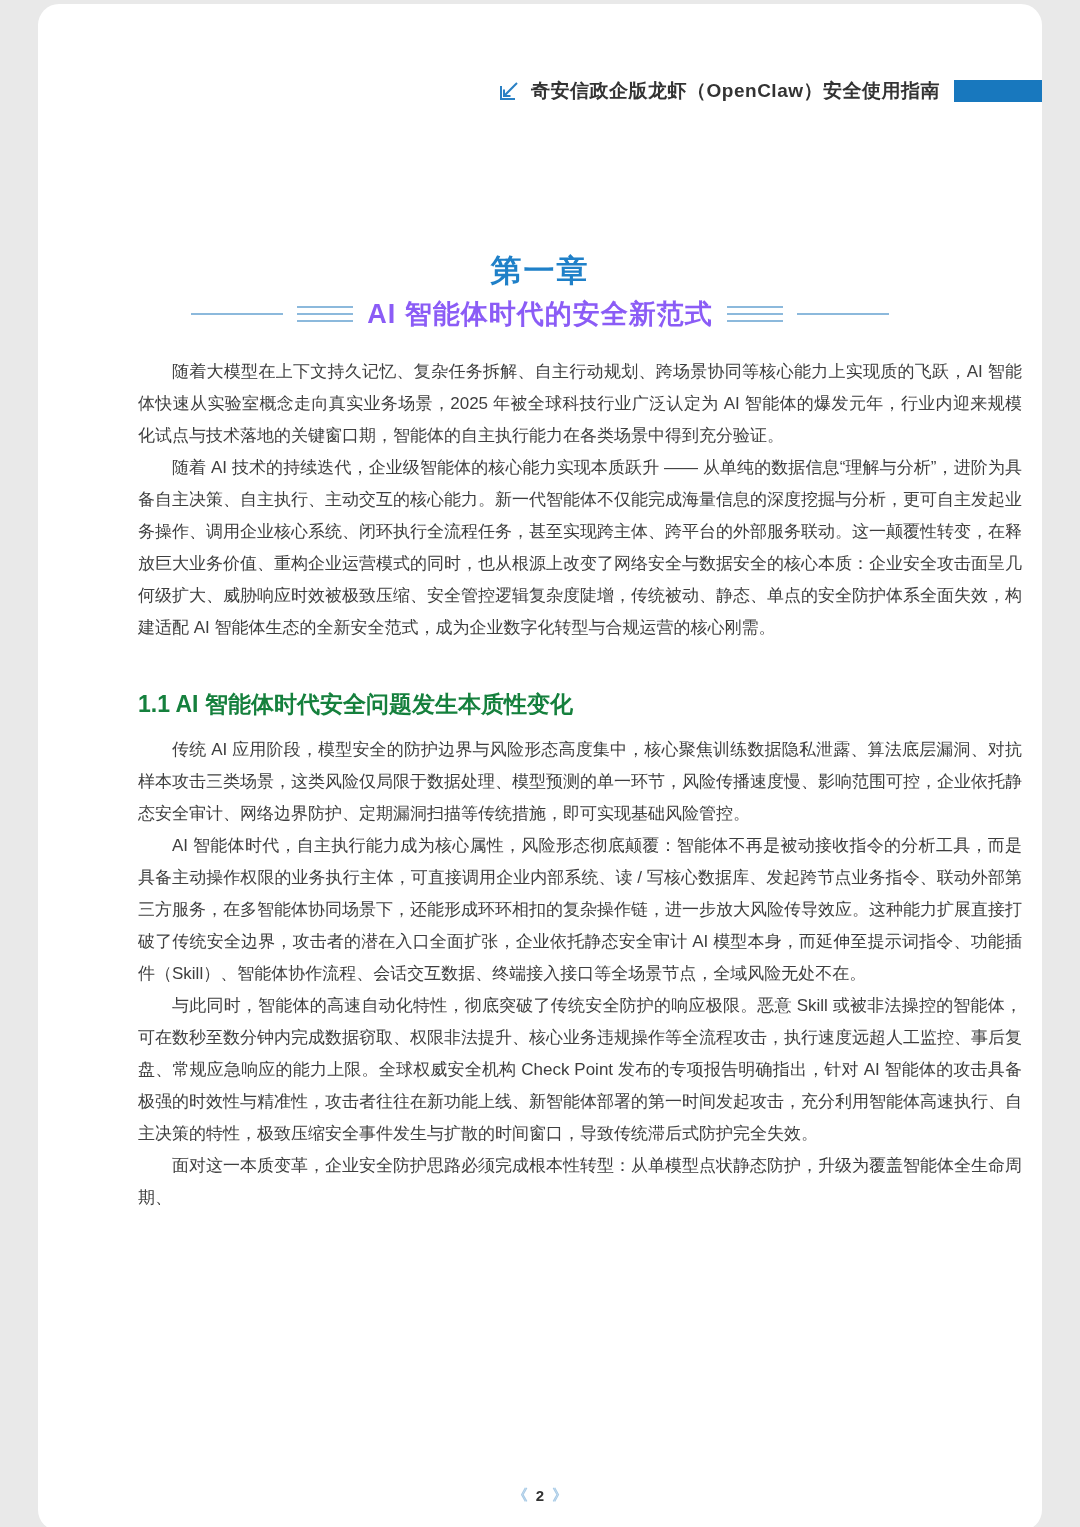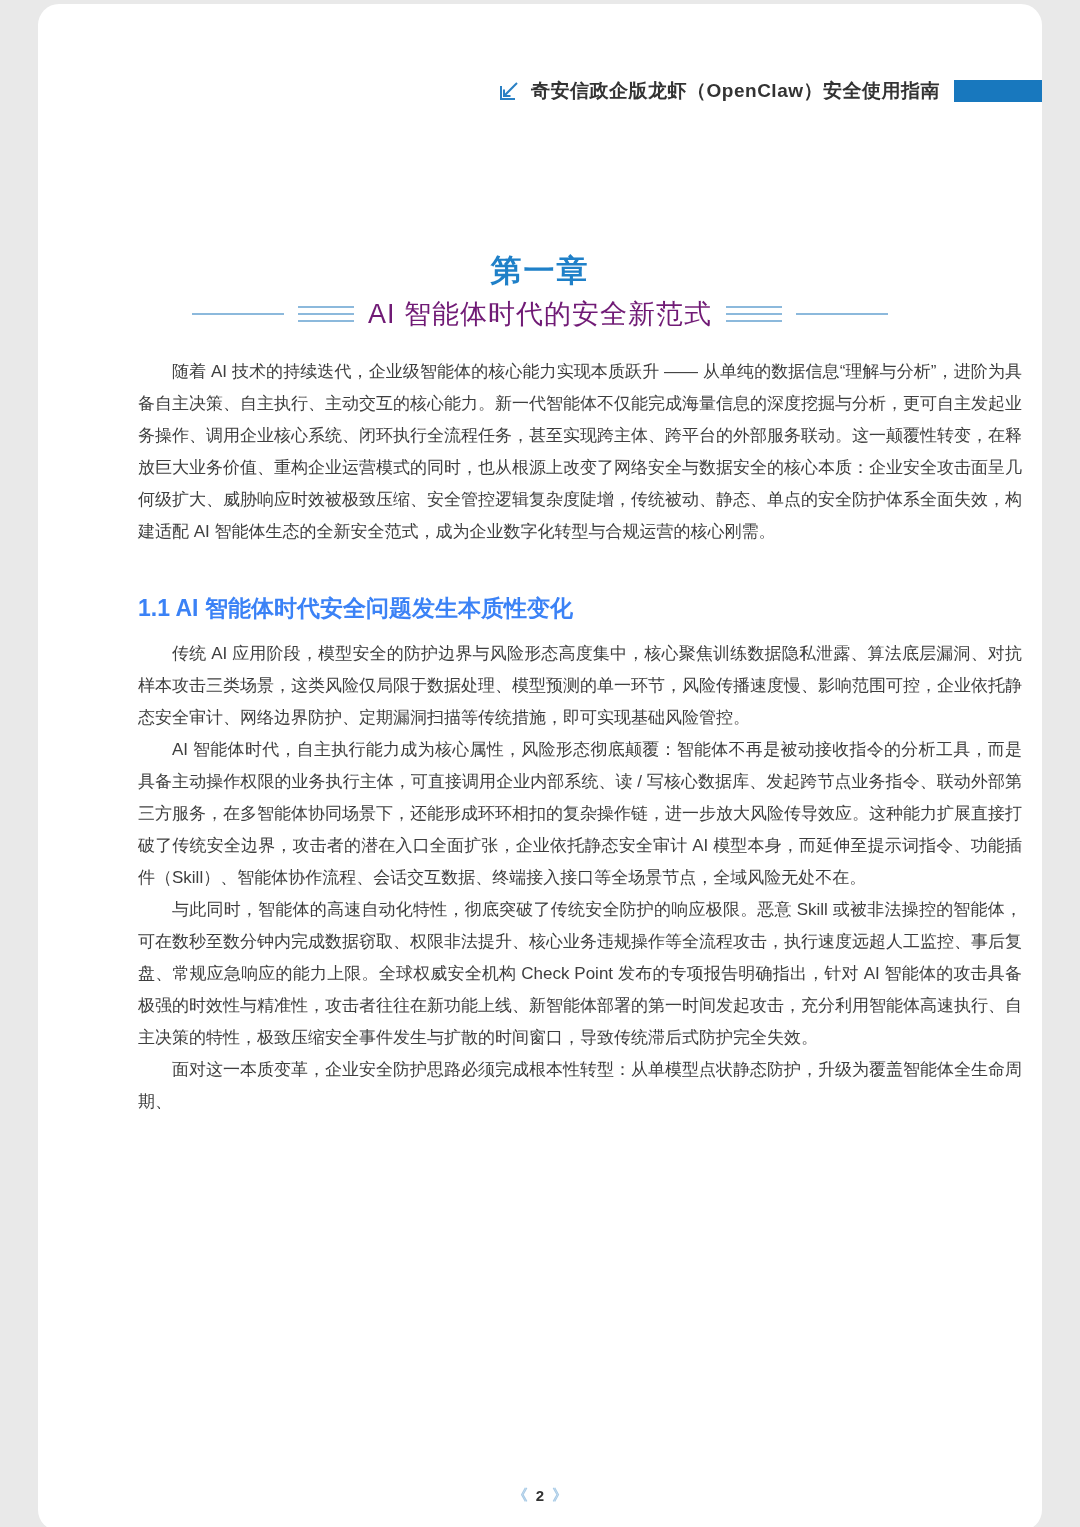--- a/index.html
+++ b/index.html
@@ -31,21 +31,21 @@
   
   .chapter { position:absolute; top:246px; left:0; right:0; text-align:center; }
   .chapter-number {
     font-size:31px; font-weight:bold; color:#1F80C8; letter-spacing:2px;
   }
   .chapter-title-row {
     margin-top:4px;
     display:flex; align-items:center; justify-content:center; gap:14px;
   }
   .chapter-title {
-    font-size:27px; font-weight:normal; color:#701a75; letter-spacing:1px;
+    font-size:27px; font-weight:bold; color:#8b5cf6; letter-spacing:1px;
     white-space:nowrap;
   }
   .rule-long { width:92px; height:2px; background:#8CB9DC; }
   .rule-triple {
     width:56px; height:16px;
     background-image:
       linear-gradient(#8CB9DC,#8CB9DC),
       linear-gradient(#8CB9DC,#8CB9DC),
       linear-gradient(#8CB9DC,#8CB9DC);
     background-size:100% 2px;
@@ -55,21 +55,21 @@
 
   
   .content {
     position:absolute; top:352px; left:100px; width:884px;
     font-size:17px; line-height:32px; color:#3E3E3E;
     text-align:justify;
   }
   .content p { margin:0; text-indent:2em; }
 
   .section-heading {
-    font-size:23px; font-weight:bold; color:#3b82f6;
+    font-size:23px; font-weight:bold; color:#15803d;
     margin:44px 0 14px 0 !important;
     text-indent:0 !important;
     text-align:left;
   }
 
   
   .footer {
     position:absolute; left:0; right:0; bottom:26px;
     display:flex; align-items:center; justify-content:center; gap:8px;
     font-size:15px;
@@ -97,20 +97,21 @@
     <div class="chapter-title-row">
       <span class="rule-long"></span>
       <span class="rule-triple"></span>
       <span class="chapter-title">AI 智能体时代的安全新范式</span>
       <span class="rule-triple"></span>
       <span class="rule-long"></span>
     </div>
   </div>
 
   <div class="content">
+    <p>随着大模型在上下文持久记忆、复杂任务拆解、自主行动规划、跨场景协同等核心能力上实现质的飞跃，AI 智能体快速从实验室概念走向真实业务场景，2025 年被全球科技行业广泛认定为 AI 智能体的爆发元年，行业内迎来规模化试点与技术落地的关键窗口期，智能体的自主执行能力在各类场景中得到充分验证。</p>
     <p>随着 AI 技术的持续迭代，企业级智能体的核心能力实现本质跃升 —— 从单纯的数据信息“理解与分析”，进阶为具备自主决策、自主执行、主动交互的核心能力。新一代智能体不仅能完成海量信息的深度挖掘与分析，更可自主发起业务操作、调用企业核心系统、闭环执行全流程任务，甚至实现跨主体、跨平台的外部服务联动。这一颠覆性转变，在释放巨大业务价值、重构企业运营模式的同时，也从根源上改变了网络安全与数据安全的核心本质：企业安全攻击面呈几何级扩大、威胁响应时效被极致压缩、安全管控逻辑复杂度陡增，传统被动、静态、单点的安全防护体系全面失效，构建适配 AI 智能体生态的全新安全范式，成为企业数字化转型与合规运营的核心刚需。</p>
 
     <p class="section-heading">1.1 AI 智能体时代安全问题发生本质性变化</p>
 
     <p>传统 AI 应用阶段，模型安全的防护边界与风险形态高度集中，核心聚焦训练数据隐私泄露、算法底层漏洞、对抗样本攻击三类场景，这类风险仅局限于数据处理、模型预测的单一环节，风险传播速度慢、影响范围可控，企业依托静态安全审计、网络边界防护、定期漏洞扫描等传统措施，即可实现基础风险管控。</p>
     <p>AI 智能体时代，自主执行能力成为核心属性，风险形态彻底颠覆：智能体不再是被动接收指令的分析工具，而是具备主动操作权限的业务执行主体，可直接调用企业内部系统、读 / 写核心数据库、发起跨节点业务指令、联动外部第三方服务，在多智能体协同场景下，还能形成环环相扣的复杂操作链，进一步放大风险传导效应。这种能力扩展直接打破了传统安全边界，攻击者的潜在入口全面扩张，企业依托静态安全审计 AI 模型本身，而延伸至提示词指令、功能插件（Skill）、智能体协作流程、会话交互数据、终端接入接口等全场景节点，全域风险无处不在。</p>
     <p>与此同时，智能体的高速自动化特性，彻底突破了传统安全防护的响应极限。恶意 Skill 或被非法操控的智能体，可在数秒至数分钟内完成数据窃取、权限非法提升、核心业务违规操作等全流程攻击，执行速度远超人工监控、事后复盘、常规应急响应的能力上限。全球权威安全机构 Check Point 发布的专项报告明确指出，针对 AI 智能体的攻击具备极强的时效性与精准性，攻击者往往在新功能上线、新智能体部署的第一时间发起攻击，充分利用智能体高速执行、自主决策的特性，极致压缩安全事件发生与扩散的时间窗口，导致传统滞后式防护完全失效。</p>
     <p>面对这一本质变革，企业安全防护思路必须完成根本性转型：从单模型点状静态防护，升级为覆盖智能体全生命周期、</p>
   </div>
 

